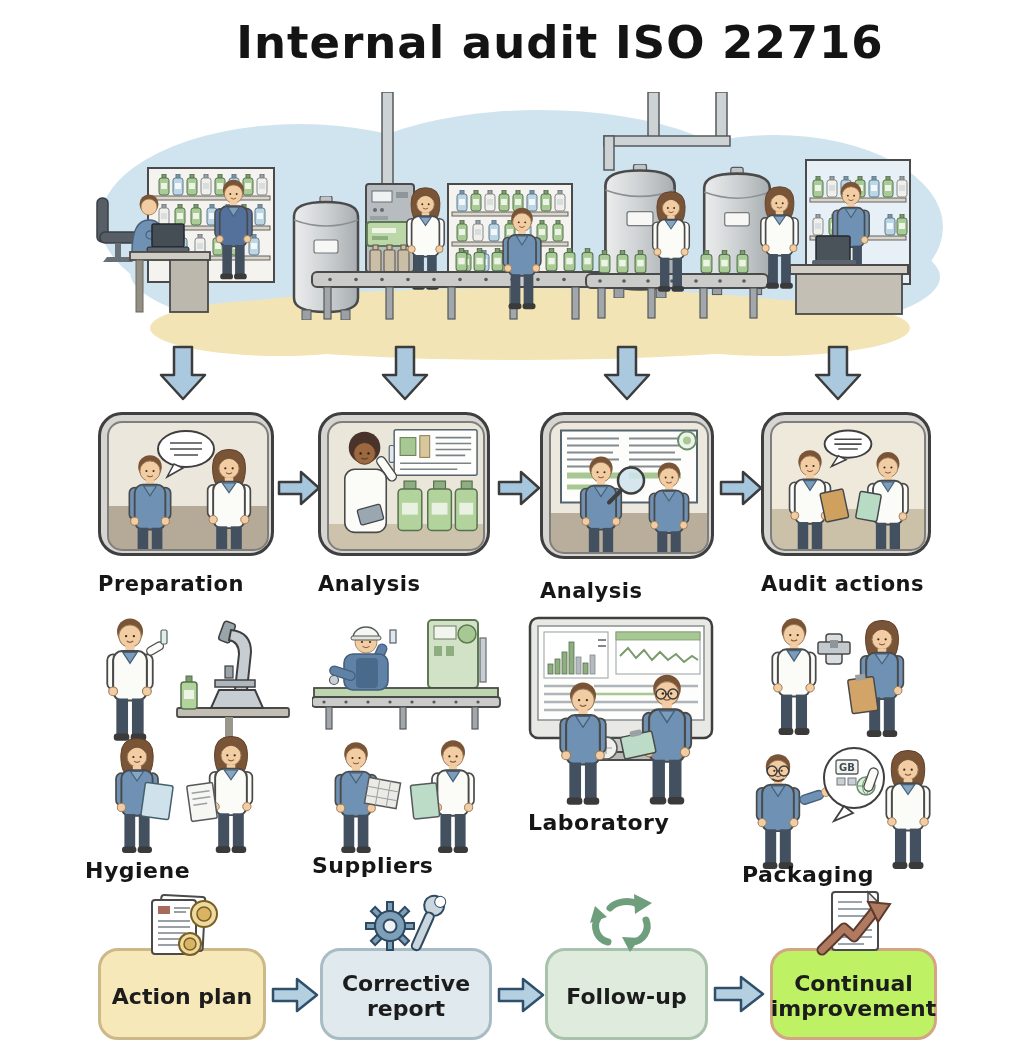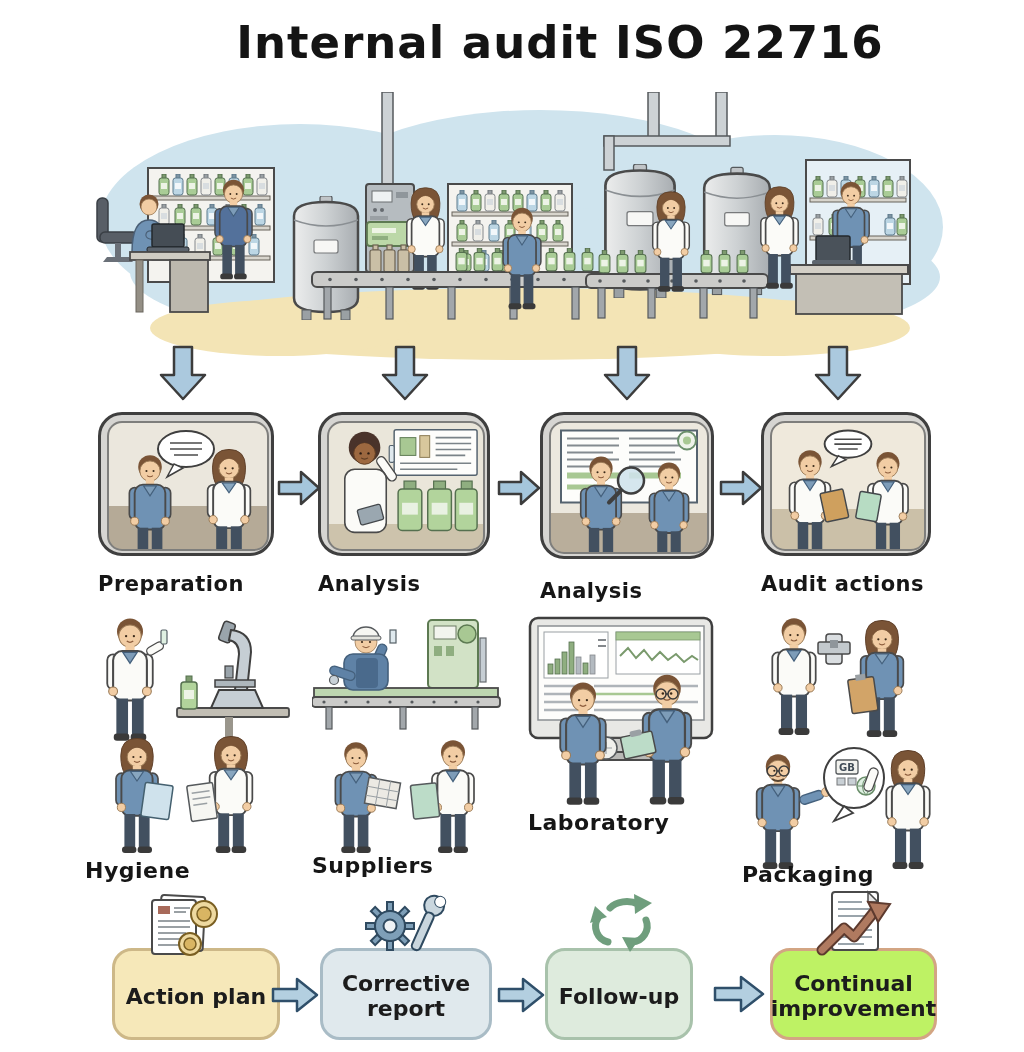--- a/index.html
+++ b/index.html
@@ -636,27 +636,27 @@
     <use href="#pf" x="138" y="138" width="56" height="124" color="#fbfbf8"></use>
     <rect x="128" y="158" width="9" height="24" rx="4.5" fill="#fbfbf8" stroke="#4a4a4a" stroke-width="1.3" transform="rotate(20 132 160)"></rect>
   </g>
 </svg>
 
 <div class="abs area-label" style="left:85px;top:858px;width:210px">Hygiene</div>
 <div class="abs area-label" style="left:312px;top:853px;width:190px">Suppliers</div>
 <div class="abs area-label" style="left:528px;top:810px;width:186px">Laboratory</div>
 <div class="abs area-label" style="left:742px;top:862px;width:200px">Packaging</div>
 
-<div class="flow-box fb1" style="left:112px;width:168px">
+<div class="flow-box fb1" style="left:98px;width:168px">
       <span>Action plan</span>
     </div>
 <div class="flow-box fb2" style="left:320px;width:172px">
       <span>Corrective report</span>
     </div>
-<div class="flow-box fb3" style="left:545px;width:148px">
+<div class="flow-box fb3" style="left:545px;width:163px">
       <span>Follow-up</span>
     </div>
 <div class="flow-box fb4" style="left:770px;width:167px">
       <span>Continual improvement</span>
     </div>
 
 <svg class="abs" style="left:138px;top:894px" width="92" height="66" viewBox="0 0 92 66">
   <rect x="22" y="2" width="44" height="54" rx="3" fill="#ffffff" stroke="#4a4a4a" stroke-width="2" transform="rotate(3 44 29)"></rect>
   <rect x="14" y="6" width="44" height="54" rx="3" fill="#ffffff" stroke="#4a4a4a" stroke-width="2"></rect>
   <rect x="20" y="12" width="12" height="8" fill="#a86a5a"></rect>

